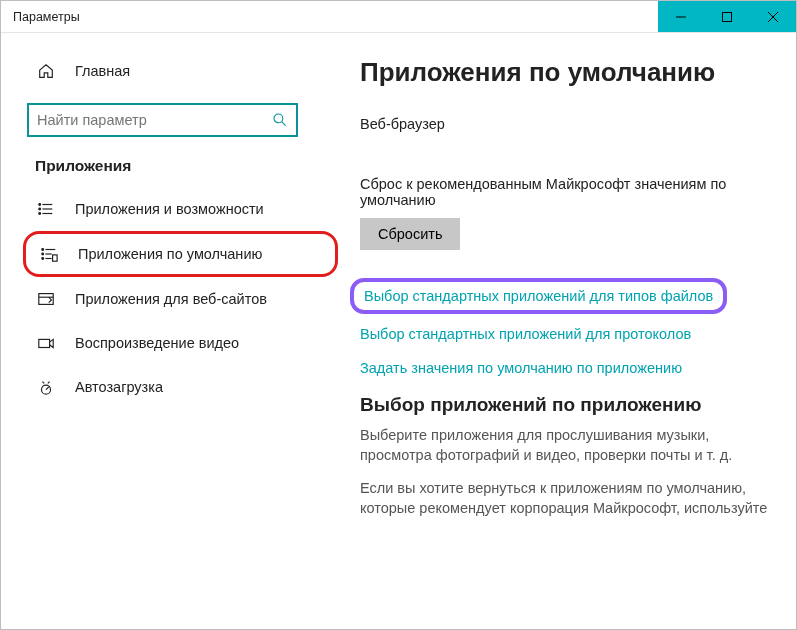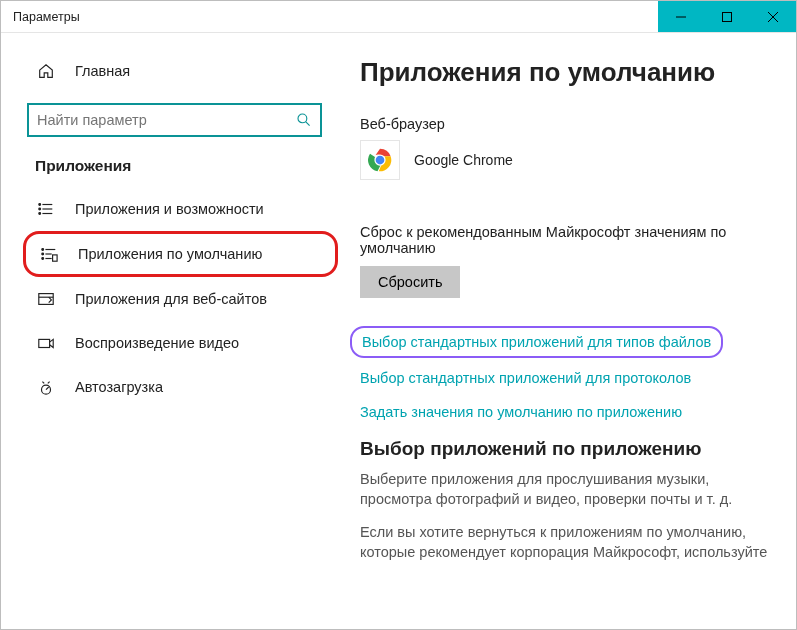--- a/index.html
+++ b/index.html
@@ -11,35 +11,35 @@
   .winbtn { width: 46px; height: 100%; display: flex; align-items: center; justify-content: center; font-family: "Segoe UI Symbol", sans-serif; font-size: 11px; }
   .winbtn.wb-close { background: #00b7c3; color: #000; }
   .winbtn.wb-max { background: #00b7c3; color: #000; }
   .winbtn.wb-min { background: #00b7c3; color: #000; }
 
   .body { flex: 1; display: flex; overflow: hidden; padding-left: 12px; }
   .sidebar { width: 335px; padding: 16px 0 16px 0; }
   .sidebar .row { display: flex; align-items: center; height: 44px; padding: 0 14px 0 22px; font-size: 14.5px; cursor: default; }
   .sidebar .row .ic { width: 22px; height: 22px; margin-right: 18px; display: flex; align-items: center; justify-content: center; }
   .sidebar .search-wrap { padding: 10px 14px 14px 14px; }
-  .sidebar .search { width: 295px; height: 34px; border: 2px solid #0a9396; display: flex; align-items: center; padding: 0 8px; }
+  .sidebar .search { width: 271px; height: 34px; border: 2px solid #0a9396; display: flex; align-items: center; padding: 0 8px; }
   .sidebar .search input { flex: 1; border: none; outline: none; font-size: 14.5px; font-family: inherit; color: #888; background: transparent; }
   .sidebar .hdr { padding: 6px 22px 12px 22px; font-weight: 600; font-size: 15.5px; }
   .sidebar .selected-ring { border: 3px solid #e11d1d; border-radius: 16px; margin: 0 10px; padding: 0; }
   .sidebar .selected-ring .row { padding-left: 12px; height: 40px; }
 
   .content { flex: 1; padding: 24px 18px 0 12px; overflow: hidden; }
   .content h1 { font-size: 26px; font-weight: 600; margin-bottom: 28px; }
   .sect-label { font-size: 14.5px; margin-bottom: 8px; }
   .app-tile { display: flex; align-items: center; gap: 14px; margin-bottom: 36px; }
   .chrome-tile { width: 40px; height: 40px; background: #fff; border: 1px solid #e5e5e5; display: flex; align-items: center; justify-content: center; }
   .reset-desc { font-size: 14.5px; margin-bottom: 10px; max-width: 430px; margin-top: 44px; }
   .btn-reset { background: #c7c7c7; border: none; padding: 8px 18px; font-size: 14.5px; font-family: Liberation Sans, sans-serif; margin-bottom: 28px; }
   .link { color: #00a3b0; font-size: 14.5px; margin-bottom: 18px; cursor: pointer; }
-  .link.highlighted { border: 2px solid #8b5cf6; border-radius: 14px; display: inline-block; padding: 6px 10px; margin-left: -10px; margin-bottom: 12px; }
+  .link.highlighted { border: 4px solid #8b5cf6; border-radius: 14px; display: inline-block; padding: 6px 10px; margin-left: -10px; margin-bottom: 12px; }
   .sub-h { font-size: 19px; font-weight: 600; margin-top: 16px; margin-bottom: 10px; }
   .para { font-size: 14.5px; color: #555; max-width: 420px; margin-bottom: 14px; line-height: 1.35; }
 
   svg { display: block; }
 </style>
 </head>
 <body>
 
 <div class="window">
 
@@ -157,33 +157,20 @@
         </span>
         <span>Автозагрузка</span>
       </div>
 
     </div>
 
     <div class="content">
       <h1>Приложения по умолчанию</h1>
 
       <div class="sect-label">Веб-браузер</div>
-      <div class="app-tile">
-        <div class="chrome-tile">
-          <svg width="30" height="30" viewBox="0 0 48 48">
-            <circle cx="24" cy="24" r="22" fill="#fff"></circle>
-            <path d="M24 6 A18 18 0 0 1 41 18 L27 18 A9 9 0 0 0 17 16 Z" fill="#ea4335"></path>
-            <path d="M8 14 A18 18 0 0 0 20 42 L26 30 A9 9 0 0 1 16 19 Z" fill="#34a853"></path>
-            <path d="M41 18 A18 18 0 0 1 22 42 L27 30 A9 9 0 0 0 31 18 Z" fill="#fbbc05"></path>
-            <circle cx="24" cy="24" r="8" fill="#4285f4"></circle>
-            <circle cx="24" cy="24" r="8" fill="none" stroke="#fff" stroke-width="2"></circle>
-          </svg>
-        </div>
-        <span>Google Chrome</span>
-      </div>
 
       <div class="reset-desc">Сброс к рекомендованным Майкрософт значениям по умолчанию</div>
       <button class="btn-reset">Сбросить</button>
 
       <div>
         <span class="link highlighted">Выбор стандартных приложений для типов файлов</span>
       </div>
       <div class="link">Выбор стандартных приложений для протоколов</div>
       <div class="link">Задать значения по умолчанию по приложению</div>
 

